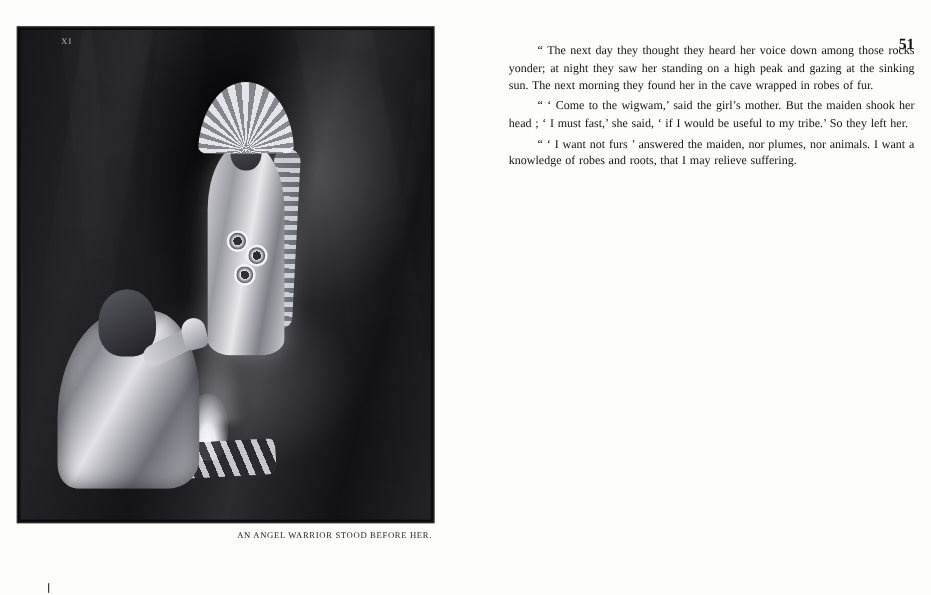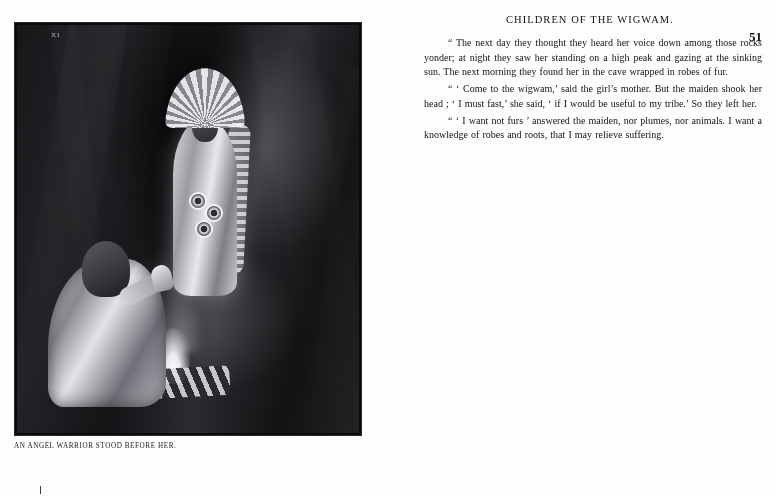--- a/index.html
+++ b/index.html
@@ -220,21 +220,21 @@
     width: 64px;
     height: 190px;
     background: radial-gradient(ellipse 32px 96px at 50% 100%, rgba(235,235,242,0.40), rgba(255,255,255,0) 72%);
     filter: blur(3px);
   }
   .plate-caption {
     position: absolute;
     left: 0;
     top: 420px;
     width: 346px;
-    text-align: left;
+    text-align: right;
     font-family: "Liberation Serif", serif;
     font-size: 7.2px;
     letter-spacing: .55px;
     color: #1c1c1c;
   }
   .corner-mark {
     position: absolute;
     left: 34px;
     top: 6px;
     font-size: 7px;
@@ -330,21 +330,20 @@
 
         <div class="corner-mark">XI</div>
       </div>
     </div>
     <div class="plate-caption">AN ANGEL WARRIOR STOOD BEFORE HER.</div>
   </div>
   <div class="gutter-tick"></div>
 
   <div class="textcol">
     <div class="runhead">
-      <span class="title">CHILDREN OF THE WIGWAM.</span>
       <span class="folio">51</span>
     </div>
     <div class="body">
       <p>“ The next day they thought they heard her voice down among those rocks yonder; at night they saw her standing on a high peak and gazing at the sinking sun.  The next morning they found her in the cave wrapped in robes of fur.</p>
       <p>“ ‘ Come to the wigwam,’ said the girl’s mother.   But the maiden shook her head ; ‘ I must fast,’ she said, ‘ if I would be useful to my tribe.’   So they left her.</p>
       <p>“ ‘ I want not furs ’ answered the maiden, nor plumes, nor animals.   I want a knowledge of robes and roots, that I may relieve suffering.</p>
     </div>
   </div>
 
 </div>

